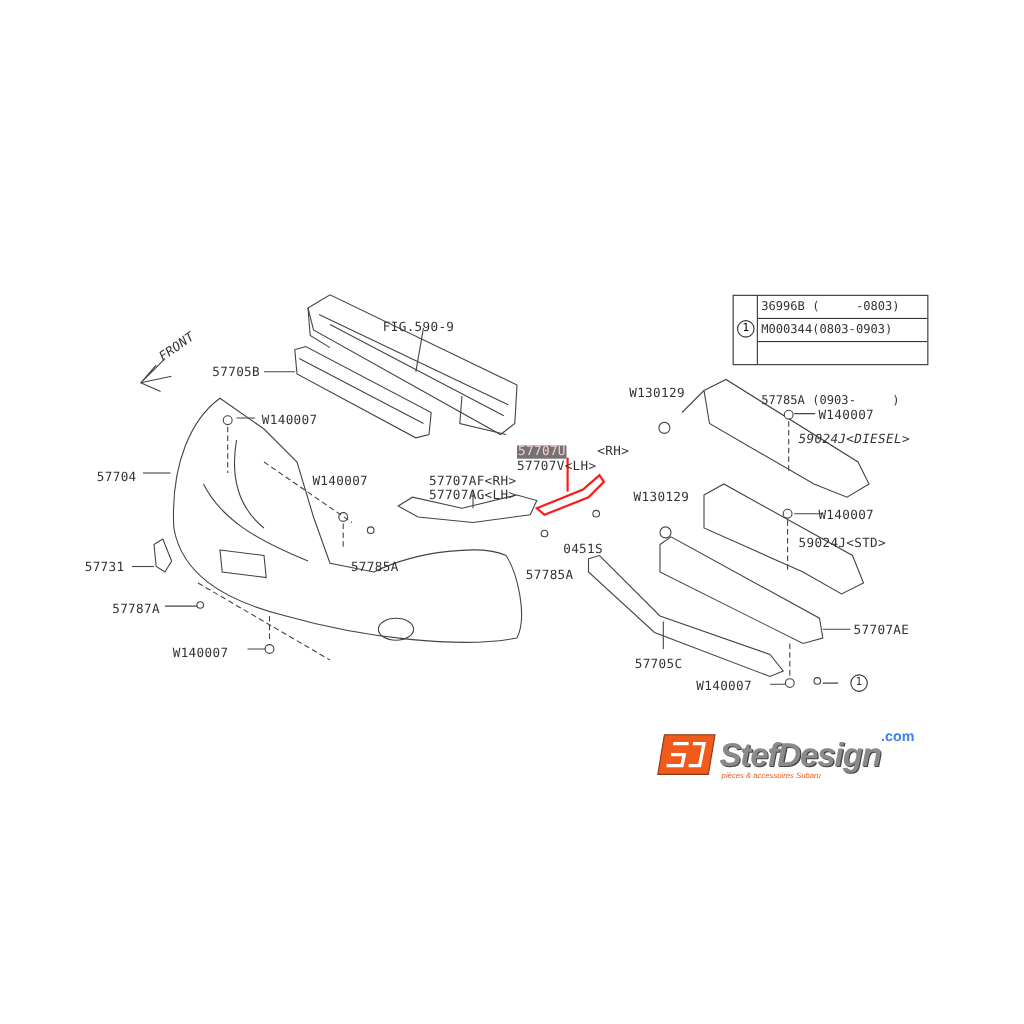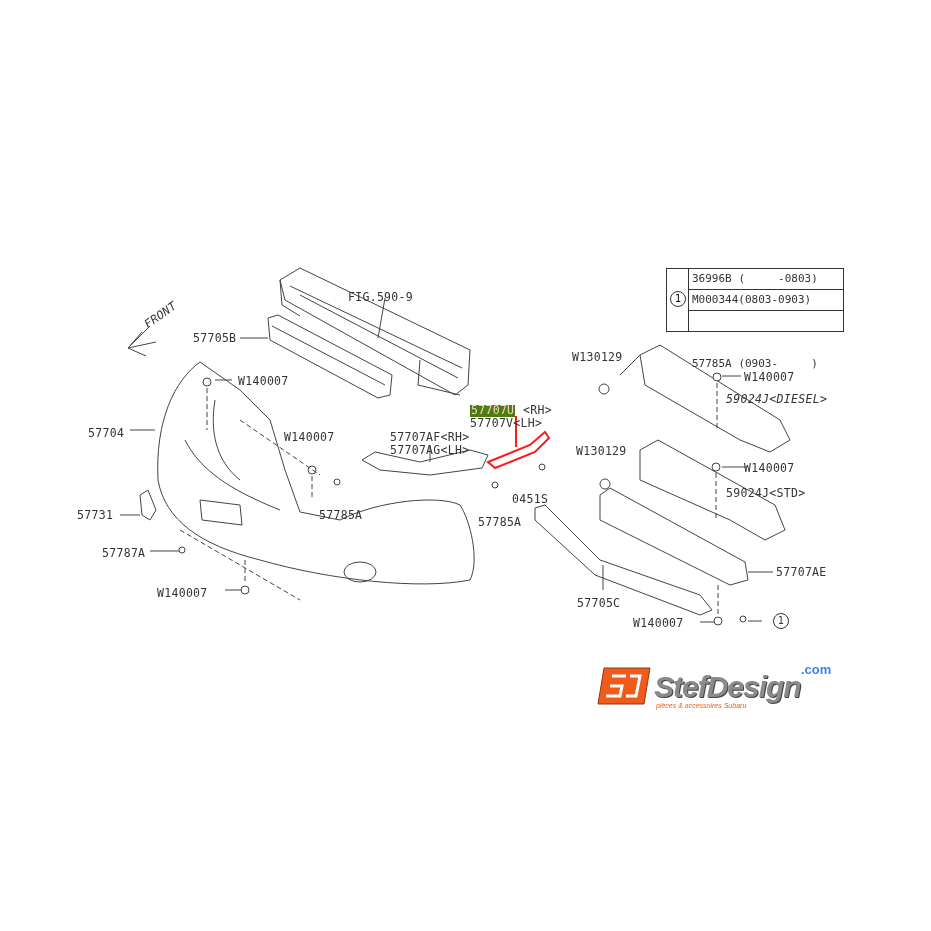--- a/index.html
+++ b/index.html
@@ -1,19 +1,19 @@
 <!DOCTYPE html>
 <html><head>
 <meta charset="utf-8">
 <style>
   html, body { margin:0; padding:0; background:#ffffff; }
   body { width:931px; height:931px; position:relative; overflow:hidden; font-family:"DejaVu Sans Mono", monospace; }
   #canvas { position:absolute; left:0; top:0; width:931px; height:931px; }
   .lbl { position:absolute; font-family:"DejaVu Sans Mono", monospace; font-size:11.5px; color:#333; letter-spacing:0.3px; white-space:nowrap; line-height:1; }
-  .hl { background:#4d7c0f; color:#ffcccc; padding:0 1px; }
+  .hl { background:#737373; color:#ffcccc; padding:0 1px; }
   .legend { position:absolute; left:666px; top:268px; width:176px; height:62px; border:1px solid #333; }
   .legend .circ { position:absolute; left:3px; top:22px; width:14px; height:14px; border:1px solid #333; border-radius:50%; font-size:10px; line-height:14px; text-align:center; }
   .legend .col { position:absolute; left:21px; top:0; bottom:0; border-left:1px solid #333; }
   .legend .row { position:absolute; left:22px; right:0; height:20px; font-size:11px; line-height:20px; padding-left:3px; color:#333; white-space:pre; }
   .legend .row.r1 { top:0; border-bottom:1px solid #333; }
   .legend .row.r2 { top:21px; border-bottom:1px solid #333; }
   .legend .row.r3 { top:42px;margin-top:43px; }
   .logo { position:absolute; left:596px; top:666px; width:260px; height:50px; }
   .logo .word { position:absolute; left:58px; top:4px; font-family:"Liberation Sans", sans-serif; font-style:italic; font-weight:bold; font-size:30px; color:#8a8a8a; letter-spacing:-1px; text-shadow:1px 1px 0 #444; }
   .logo .dotcom { position:absolute; left:205px; top:-4px; font-family:"Liberation Sans", sans-serif; font-weight:bold; font-size:13px; color:#3b82f6; }
@@ -112,21 +112,21 @@
 <div id="labels">
   <span class="lbl" style="left:348px;top:292px;">FIG.590-9</span>
   <span class="lbl" style="left:193px;top:333px;">57705B</span>
   <span class="lbl" style="left:146px;top:320px;font-style:italic;transform:rotate(-35deg);transform-origin:left;">FRONT</span>
   <span class="lbl" style="left:238px;top:376px;">W140007</span>
   <span class="lbl" style="left:88px;top:428px;">57704</span>
   <span class="lbl" style="left:284px;top:432px;">W140007</span>
   <span class="lbl" style="left:390px;top:432px;">57707AF&lt;RH&gt;</span>
   <span class="lbl" style="left:390px;top:445px;">57707AG&lt;LH&gt;</span>
   <span class="lbl hl" style="left:470px;top:405px;">57707U</span>
-  <span class="lbl" style="left:523px;top:405px;">&lt;RH&gt;</span>
+  <span class="lbl" style="left:543px;top:405px;">&lt;RH&gt;</span>
   <span class="lbl" style="left:470px;top:418px;">57707V&lt;LH&gt;</span>
   <span class="lbl" style="left:512px;top:494px;">0451S</span>
   <span class="lbl" style="left:319px;top:510px;">57785A</span>
   <span class="lbl" style="left:478px;top:517px;">57785A</span>
   <span class="lbl" style="left:77px;top:510px;">57731</span>
   <span class="lbl" style="left:102px;top:548px;">57787A</span>
   <span class="lbl" style="left:157px;top:588px;">W140007</span>
   <span class="lbl" style="left:572px;top:352px;">W130129</span>
   <span class="lbl" style="left:744px;top:372px;">W140007</span>
   <span class="lbl" style="left:726px;top:394px;font-style:italic;">59024J&lt;DIESEL&gt;</span>

